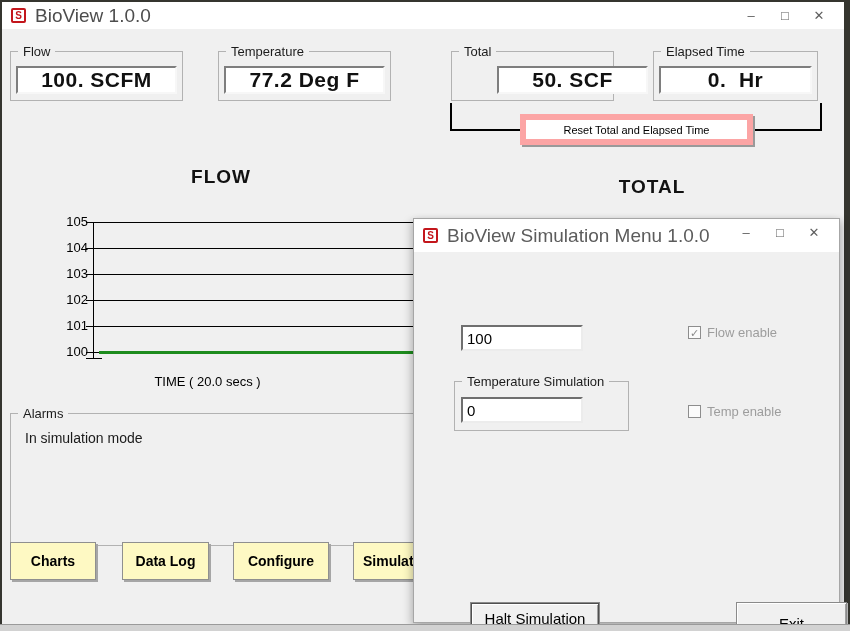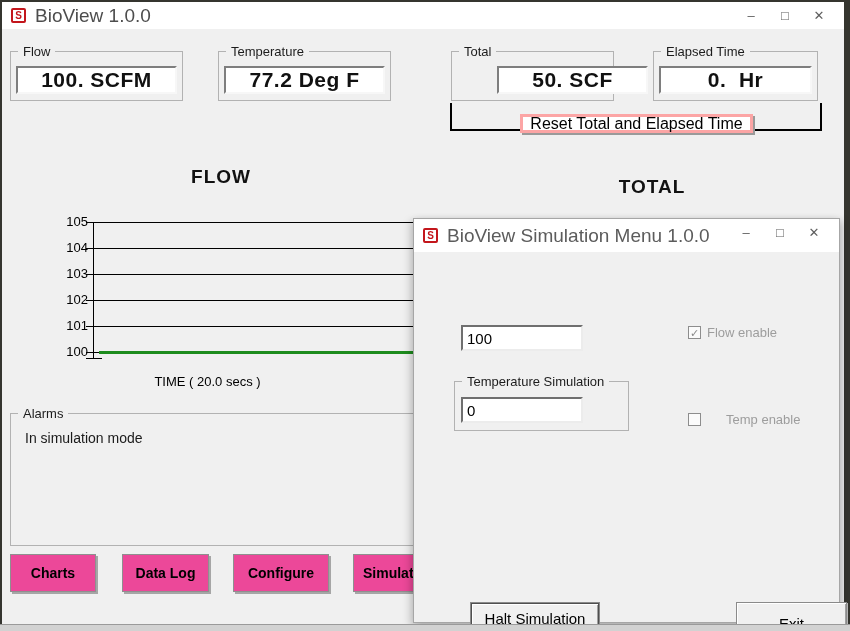--- a/index.html
+++ b/index.html
@@ -23,41 +23,41 @@
               font-size:13px; color:#1c1c1c; white-space:nowrap; }
 
   .lcd { position:absolute; background:#ffffff; border:2px solid;
          border-color:#7e7e7e #f7f7f7 #f7f7f7 #7e7e7e;
          display:flex; align-items:center; justify-content:center;
          font-weight:bold; font-size:21px; white-space:pre; letter-spacing:0.5px; }
 
   .bracket-left  { position:absolute; border-left:2px solid #000; border-bottom:2px solid #000; }
   .bracket-right { position:absolute; border-right:2px solid #000; border-bottom:2px solid #000; }
 
-  .reset-btn { position:absolute; left:520px; top:114px; width:233px; height:19px;
-               background:#ffffff; border:3px solid #fca5a5; box-shadow:2px 2px 0 #9a9a9a;
-               display:flex; align-items:center; justify-content:center; font-size:16px; }
+  .reset-btn { position:absolute; left:520px; top:114px; width:233px; height:31px;
+               background:#ffffff; border:6px solid #fca5a5; box-shadow:2px 2px 0 #9a9a9a;
+               display:flex; align-items:center; justify-content:center; font-size:11px; }
 
   .chart-title { position:absolute; font-weight:bold; font-size:19px; letter-spacing:1px;
                  width:180px; text-align:center; }
 
   #chart-canvas { position:absolute; left:60px; top:216px; width:356px; height:152px; }
   .ytick-label { position:absolute; left:0; width:28px; text-align:right; font-size:13px;
                  line-height:16px; color:#000; }
   .tick-mark { position:absolute; left:26px; width:8px; height:1px; background:#000; }
   .gridline  { position:absolute; left:33px; right:0; height:1px; background:#000; }
   .axis-line { position:absolute; left:33px; top:6px; height:137px; width:1px; background:#000; }
   .axis-foot { position:absolute; left:26px; top:142px; width:16px; height:1px; background:#000; }
   .series-line { position:absolute; left:39px; right:0; height:3px; }
   .time-label { position:absolute; left:95px; top:374px; width:225px; text-align:center;
                 font-size:13px; color:#000; }
 
   .alarm-msg { position:absolute; left:14px; top:16px; font-size:14px; color:#1a1a1a; }
 
-  .nav-btn { position:absolute; top:554px; height:38px; background:#ec4899;
+  .nav-btn { position:absolute; top:542px; height:38px; background:#fef9c3;
              border:1px solid #8f8f8f; box-shadow:2px 2px 0 #a6a6a6;
              display:flex; align-items:center; justify-content:center;
              font-weight:bold; font-size:14px; }
 
   .dialog { position:absolute; left:413px; top:218px; width:427px; height:405px;
             background:#f0f0f0; border:1px solid #a6a6a6; z-index:10;
             box-shadow:-3px 3px 8px rgba(0,0,0,0.18), 3px 3px 8px rgba(0,0,0,0.18); }
   .dialog .titlebar { height:33px; }
   .dialog .title-text { color:#5c5c5c; }
 
@@ -173,21 +173,21 @@
   <div class="checkbox-row" style="left:274px; top:106px;">
     <span class="cb-box">✓</span>
     <span class="cb-label">Flow enable</span>
   </div>
 
   <div class="groupbox" style="left:40px; top:162px; width:175px; height:50px;text-decoration:underline;">
     <span class="gb-label">Temperature Simulation</span>
   </div>
   <input class="sim-input" style="left: 47px; top: 178px;" value="0">
 
-  <div class="checkbox-row" style="left:274px; top:193px;gap:19px;">
+  <div class="checkbox-row" style="left:274px; top:185px;">
     <span class="cb-box"></span>
     <span class="cb-label">Temp enable</span>
   </div>
 
   <button class="dlg-btn default" style="left:57px; top:344px; width:128px; height:31px;">
     <span><span class="u">H</span><span>alt Simulation</span></span>
   </button>
 
   <button class="dlg-btn" style="left:322px; top:343px; width:111px; height:42px;">
     <span><span>E</span><span class="u">x</span><span>it</span></span>

